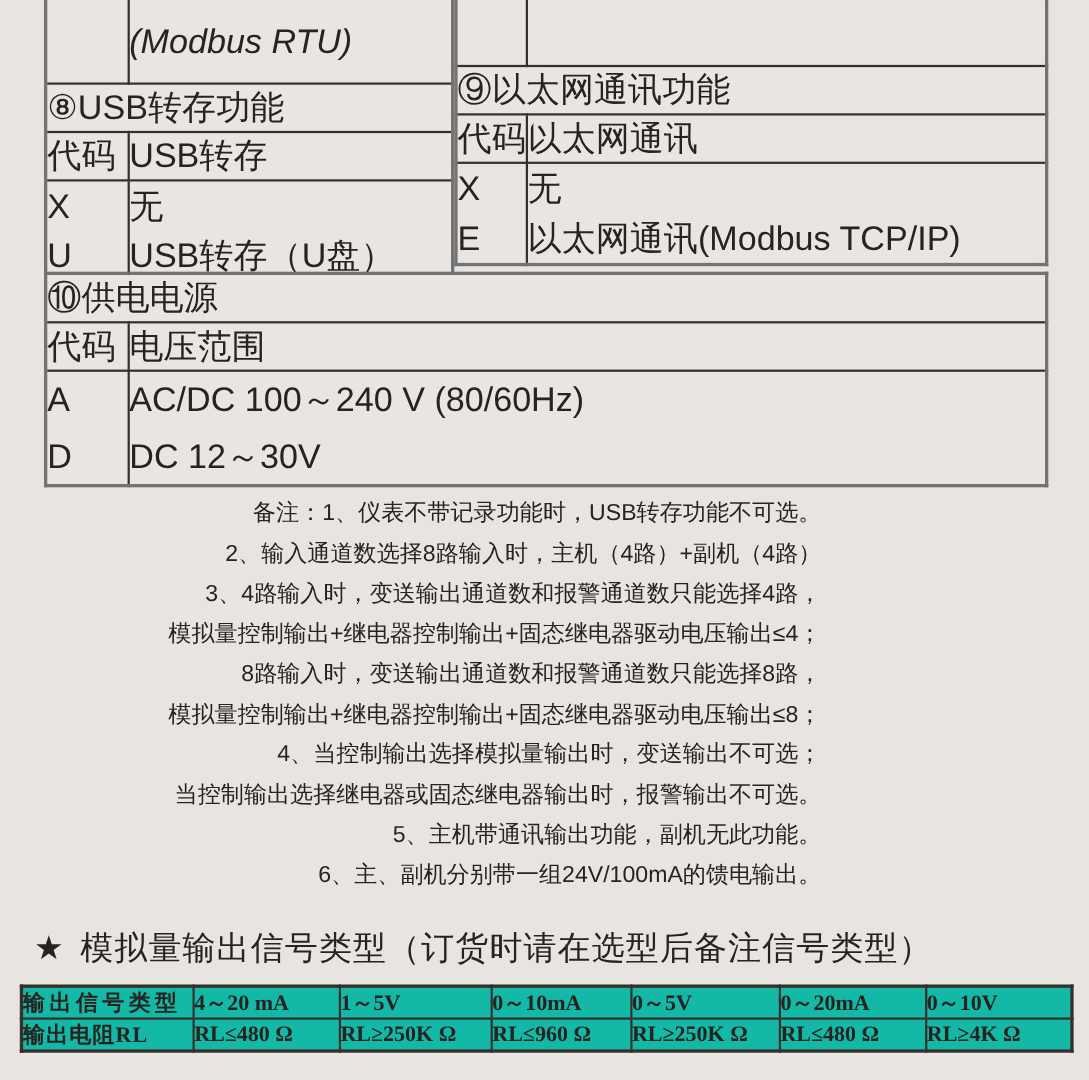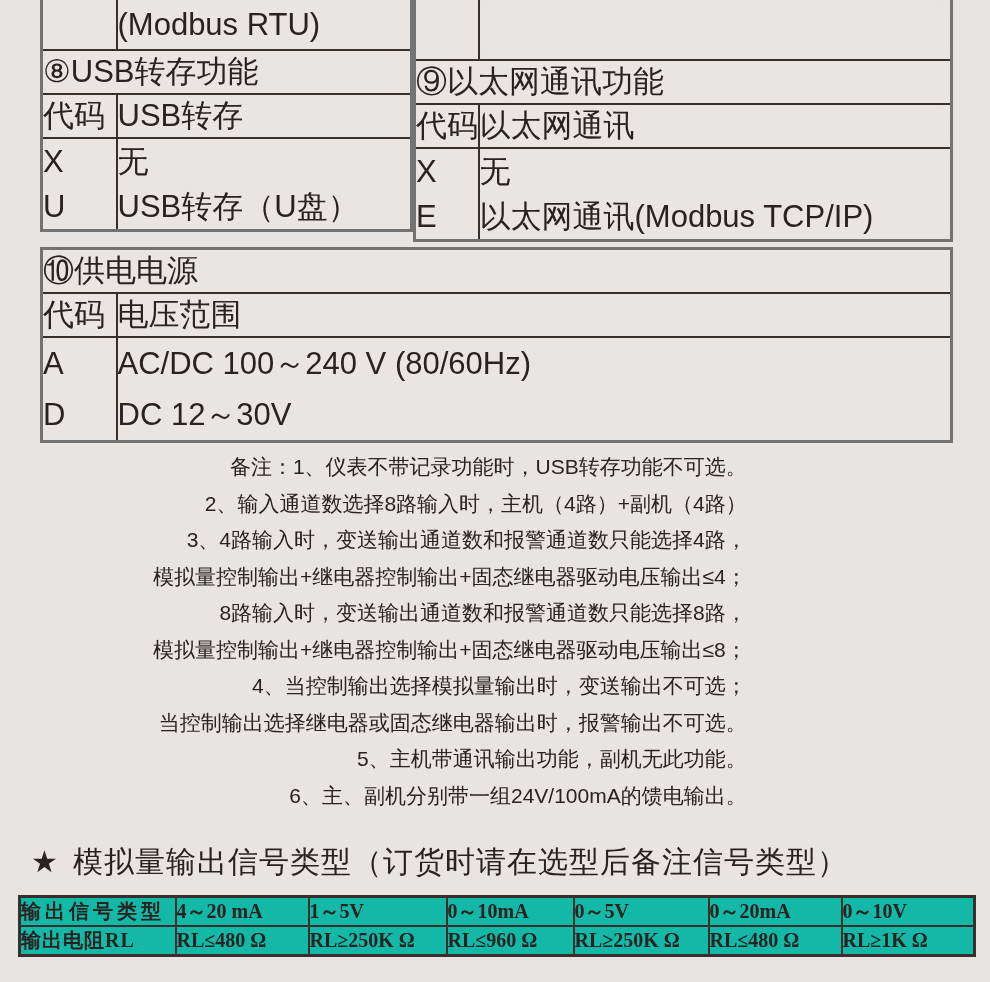--- a/index.html
+++ b/index.html
@@ -86,21 +86,21 @@
 </style>
 </head>
 <body>
 
 <table class="sel cut-top" style="left:40px;top:0;width:373px;">
   <colgroup>
       <col style="width:75px">
       <col>
     </colgroup>
   <tbody>
-      <tr class="cut" style="height:50px;">
+      <tr class="cut" style="height:76px;font-style:italic;">
     <td class="code"></td>
     <td class="desc top-note">(Modbus RTU)</td>
   </tr>
   <tr style="height:41px;">
     <td class="sec-header" colspan="2">⑧USB转存功能</td>
   </tr>
   <tr style="height:42px;">
     <td class="code col-header">代码</td>
     <td class="desc col-header">USB转存</td>
   </tr>
@@ -212,16 +212,16 @@
     <td>0～20mA</td>
     <td>0～10V</td>
   </tr>
   <tr>
     <td class="row-label-2">输出电阻RL</td>
     <td>RL≤480 Ω</td>
     <td>RL≥250K Ω</td>
     <td>RL≤960 Ω</td>
     <td>RL≥250K Ω</td>
     <td>RL≤480 Ω</td>
-    <td>RL≥1K Ω</td>
+    <td>RL≥4K Ω</td>
   </tr>
 </tbody>
   </table>
 
 </body></html>

